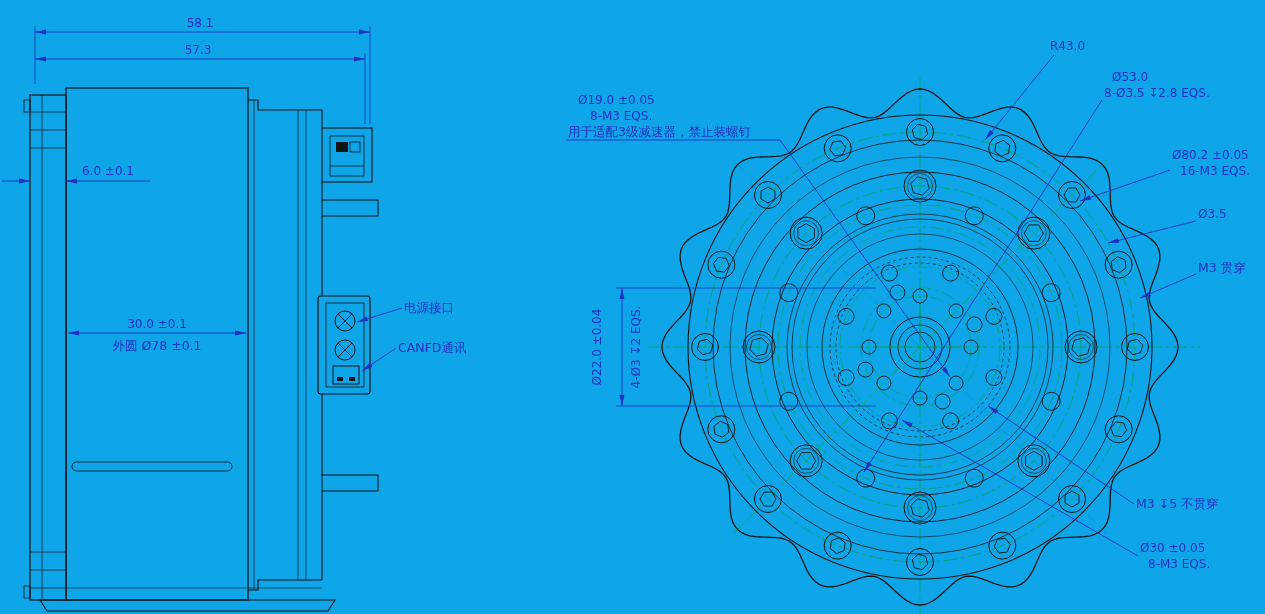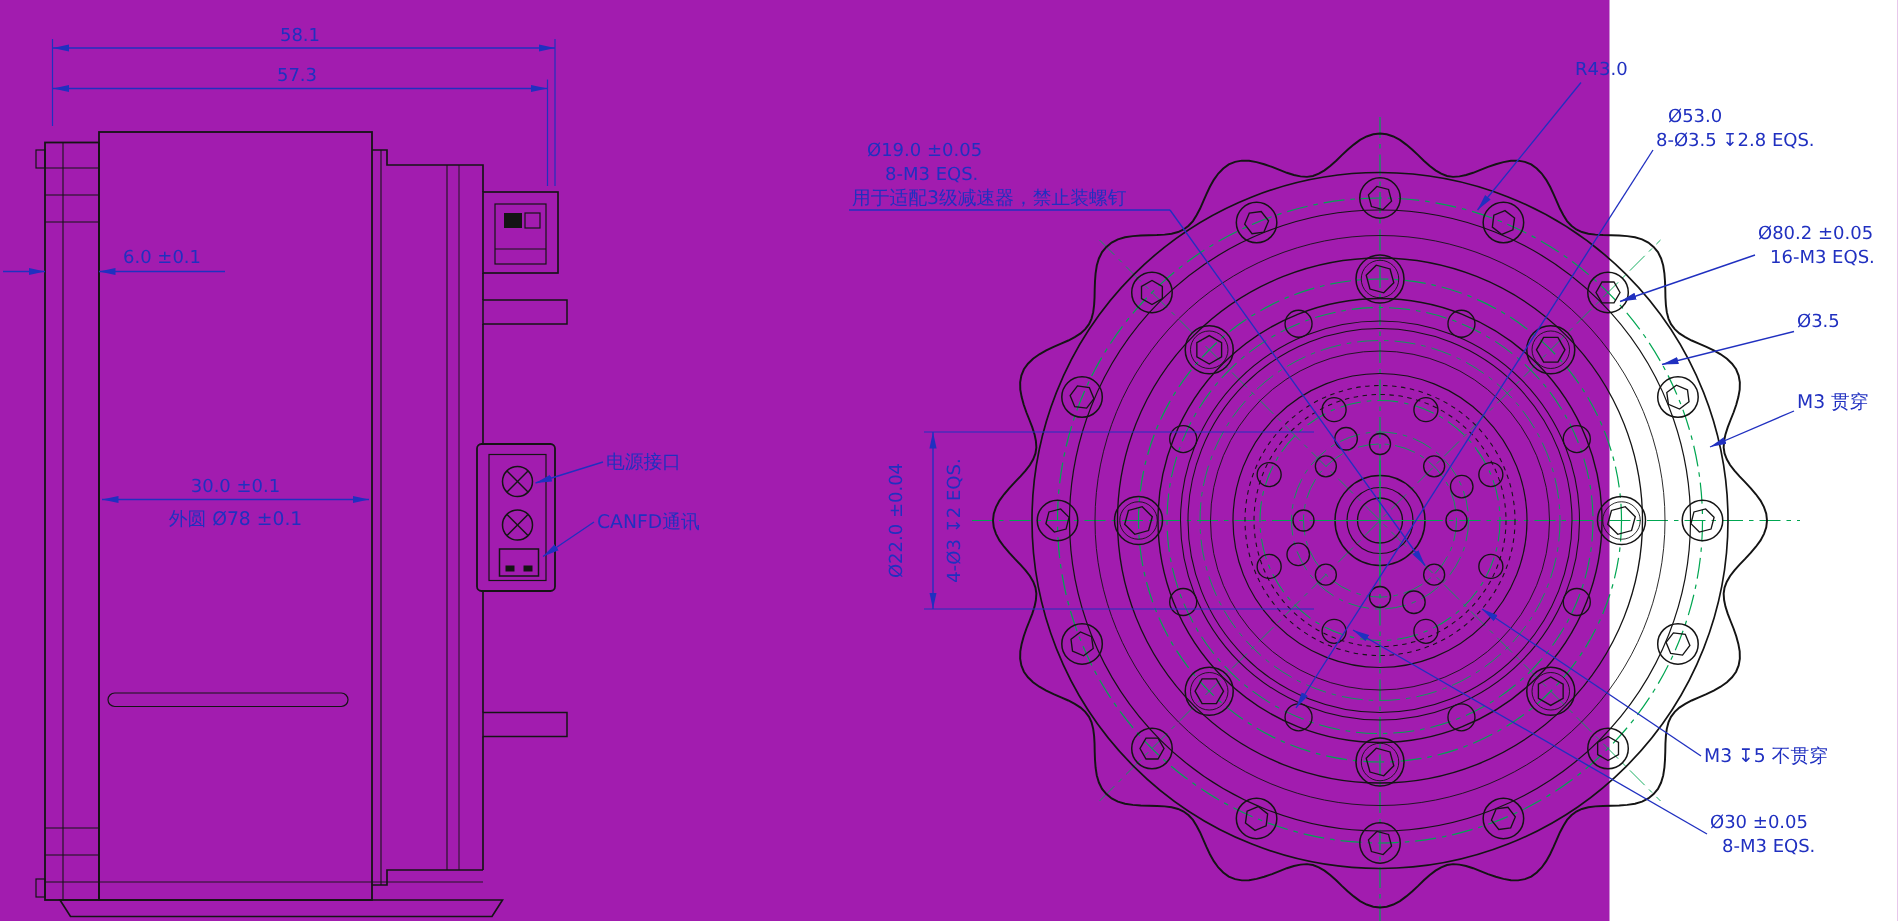--- a/index.html
+++ b/index.html
@@ -1,16 +1,16 @@
 <!DOCTYPE html>
 <html style="--blue: #2030c0; --bk: #141414;"><head>
 <meta charset="utf-8">
 <style>
   html,body{margin:0;padding:0;background:#ffffff}
-  #stage{width:1073px;height:614px;position:relative;background:#a21caf}
+  #stage{width:1265px;height:614px;position:relative;background:#0ea5e9}
   svg{display:block;font-family:"DejaVu Sans",sans-serif}
   .bk{stroke:var(--bk,#141414);fill:none}
   .bl{stroke:var(--blue,#2030c0);fill:none}
   .fillbk{fill:var(--bk,#141414);stroke:none}
   text{fill:var(--blue,#2030c0);font-size:12px;stroke:none}
   text.cn{font-size:12.5px}
 </style>
 </head>
 <body>
 

